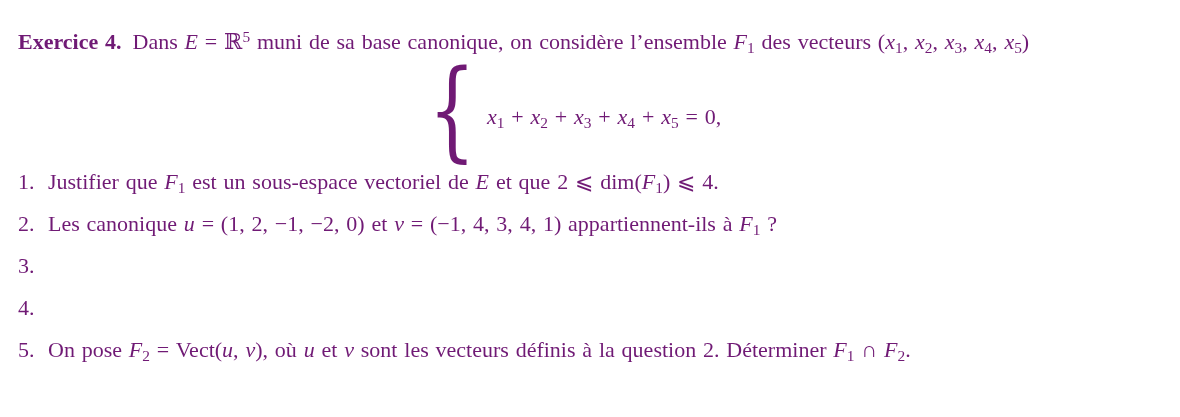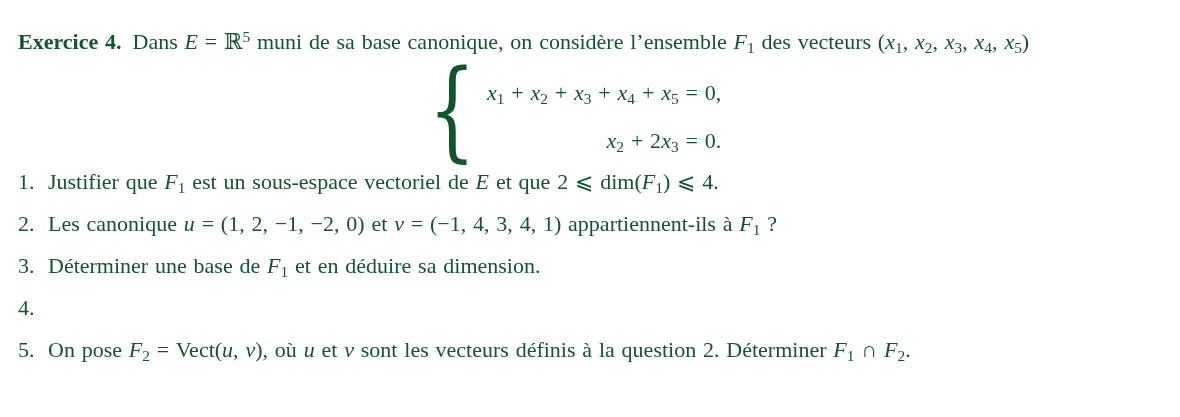--- a/index.html
+++ b/index.html
@@ -43,46 +43,44 @@
   .eq-row { text-align: right; line-height: 34px; white-space: nowrap; margin-top: 14px; }
   
   .questions { margin: 0; padding: 0; list-style: none; }
   .questions li { display: flex; line-height: 27px; margin-bottom: 15px; white-space: nowrap; }
   .qnum { min-width: 30px; flex: 0 0 auto; }
   .qtext { flex: 0 0 auto; }
 </style>
 </head>
 <body>
 
-<div class="page" style="background: rgb(255, 255, 255); color: #14532d;">
+<div class="page" style="background: rgb(255, 255, 255); color: #701a75;">
 
   <div class="para">
     <div class="line"><span class="bf">Exercice 4.</span><span> Dans </span><span class="mi">E</span><span> = ℝ</span><span class="msup">5</span><span> muni de sa base canonique, on considère l’ensemble </span><span class="mi">F</span><span class="msub">1</span><span> des vecteurs (</span><span class="mi">x</span><span class="msub">1</span><span>, </span><span class="mi">x</span><span class="msub">2</span><span>, </span><span class="mi">x</span><span class="msub">3</span><span>, </span><span class="mi">x</span><span class="msub">4</span><span>, </span><span class="mi">x</span><span class="msub">5</span><span>)</span></div>
   </div>
 
   <div class="display-math">
     <span class="brace">{</span>
     <div class="eqs">
       <div class="eq-row"><span class="mi">x</span><span class="msub">1</span><span> + </span><span class="mi">x</span><span class="msub">2</span><span> + </span><span class="mi">x</span><span class="msub">3</span><span> + </span><span class="mi">x</span><span class="msub">4</span><span> + </span><span class="mi">x</span><span class="msub">5</span><span> = 0,</span></div>
-      <div class="eq-row"><span class="mi">x</span><span class="msub">2</span><span> + 2</span><span class="mi">x</span><span class="msub">3</span><span> = 0.</span></div>
     </div>
   </div>
 
   <ol class="questions">
     <li>
       <span class="qnum">1.</span>
       <span class="qtext"><span>Justifier que </span><span class="mi">F</span><span class="msub">1</span><span> est un sous-espace vectoriel de </span><span class="mi">E</span><span> et que 2 ⩽ dim(</span><span class="mi">F</span><span class="msub">1</span><span>) ⩽ 4.</span></span>
     </li>
     <li>
       <span class="qnum">2.</span>
       <span class="qtext"><span>Les canonique </span><span class="mi">u</span><span> = (1, 2, −1, −2, 0) et </span><span class="mi">v</span><span> = (−1, 4, 3, 4, 1) appartiennent-ils à </span><span class="mi">F</span><span class="msub">1</span><span> ?</span></span>
     </li>
     <li>
       <span class="qnum">3.</span>
-      <span class="qtext"><span>Déterminer une base de </span><span class="mi">F</span><span class="msub">1</span><span> et en déduire sa dimension.</span></span>
     </li>
     <li>
       <span class="qnum">4.</span>
     </li>
     <li>
       <span class="qnum">5.</span>
       <span class="qtext"><span>On pose </span><span class="mi">F</span><span class="msub">2</span><span> = Vect(</span><span class="mi">u</span><span>, </span><span class="mi">v</span><span>), où </span><span class="mi">u</span><span> et </span><span class="mi">v</span><span> sont les vecteurs définis à la question 2. Déterminer </span><span class="mi">F</span><span class="msub">1</span><span> ∩ </span><span class="mi">F</span><span class="msub">2</span><span>.</span></span>
     </li>
   </ol>
 

